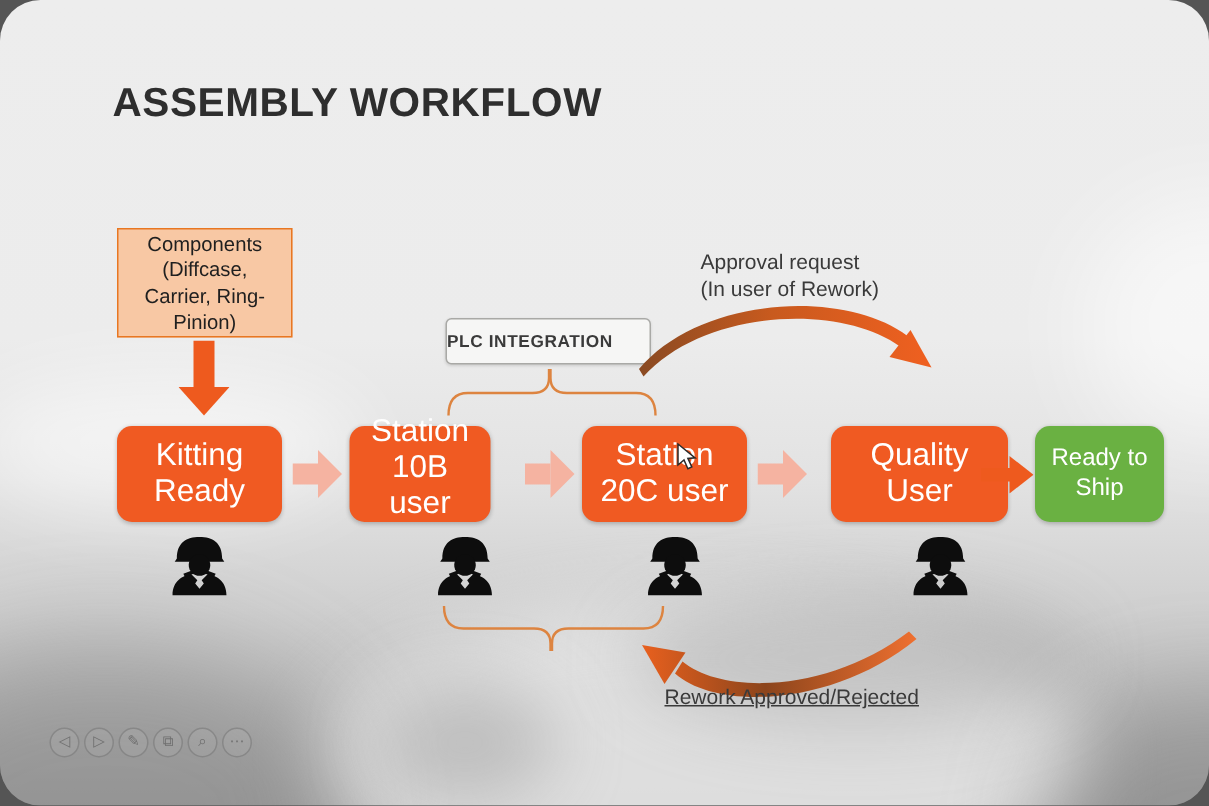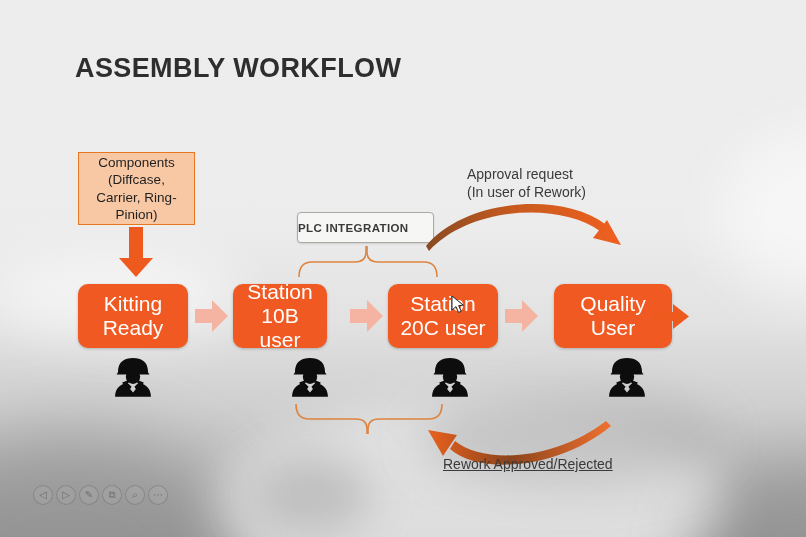--- a/index.html
+++ b/index.html
@@ -1,19 +1,20 @@
 <!DOCTYPE html>
 <html><head>
 <meta charset="utf-8">
 <style>
   html,body{margin:0;padding:0;background:#555;}
   #stage{
     position:relative;width:806px;height:537px;overflow:hidden;
     font-family:"Liberation Sans",sans-serif;
     background:linear-gradient(180deg,#ededed 0%,#ececec 42%,#e2e2e2 60%,#cfcfcf 76%,#b3b3b3 92%,#a8a8a8 100%);
+    border-radius:27px;
   }
   
   .blob{position:absolute;border-radius:50%;filter:blur(22px);pointer-events:none;}
   .b1{left:210px;top:400px;width:520px;height:210px;background:rgba(230,230,230,.85);}
   .b2{left:-90px;top:430px;width:320px;height:220px;background:rgba(125,125,125,.45);filter:blur(34px);}
   .b3{left:690px;top:460px;width:240px;height:180px;background:rgba(120,120,120,.40);filter:blur(30px);}
   .b4{left:-20px;top:250px;width:260px;height:90px;background:rgba(255,255,255,.55);filter:blur(26px);}
   .b5{left:720px;top:130px;width:180px;height:170px;background:rgba(255,255,255,.55);filter:blur(30px);}
   .b6{left:420px;top:395px;width:300px;height:90px;background:rgba(145,145,145,.35);}
   .b7{left:250px;top:455px;width:120px;height:80px;background:rgba(160,160,160,.5);}
@@ -34,21 +35,21 @@
     font-size:11.5px;font-weight:700;letter-spacing:.4px;color:#3a3a3a;
     box-shadow:0 1px 2px rgba(0,0,0,.12);
   }
   .node{
     top:284px;height:64px;border-radius:10px;box-sizing:border-box;
     display:flex;align-items:center;justify-content:center;text-align:center;
     color:#fff;font-size:21px;line-height:1.15;padding:0 6px;
     background:#f05a22;box-shadow:0 1px 3px rgba(0,0,0,.22);
   }
   #node-kitting{left:78px;width:110px;}
-  #node-10b{left:233px;width:94px;}
+  #node-10b{left:233px;width:94px;align-items:flex-end;}
   #node-20c{left:388px;width:110px;}
   #node-quality{left:542px;width:118px;margin-left:12px;}
   #node-ready{left:690px;width:86px;background:#6ab142;font-size:16px;line-height:1.25;}
 
   .worker{width:46px;height:46px;top:353px;}
   #worker-1{left:110px;} #worker-2{left:287px;} #worker-3{left:427px;} #worker-4{left:604px;}
 
   .note{color:#3a3a3a;font-size:14px;line-height:18px;}
   #approval-note{left:467px;top:165px;}
   #rework-note{left:443px;top:455px;text-decoration:underline;}
@@ -94,20 +95,23 @@
     <span>Kitting Ready</span>
   </div>
   <div id="node-10b" class="abs node">
     <span>Station 10B user</span>
   </div>
   <div id="node-20c" class="abs node">
     <span>Station 20C user</span>
   </div>
   <div id="node-quality" class="abs node">
     <span>Quality User</span>
+  </div>
+  <div id="node-ready" class="abs node">
+    <span>Ready to Ship</span>
   </div>
 
   <svg class="abs" style="left:195px;top:298px;" width="34" height="36" viewBox="0 0 34 36">
     <rect x="0" y="11" width="17" height="14" fill="#f5b3a1"></rect>
     <polygon points="17,2 33,18 17,34" fill="#f5b3a1"></polygon>
   </svg>
   <svg class="abs" style="left:350px;top:298px;" width="34" height="36" viewBox="0 0 34 36">
     <rect x="0" y="11" width="17" height="14" fill="#f5b3a1"></rect>
     <polygon points="17,2 33,18 17,34" fill="#f5b3a1"></polygon>
   </svg>

